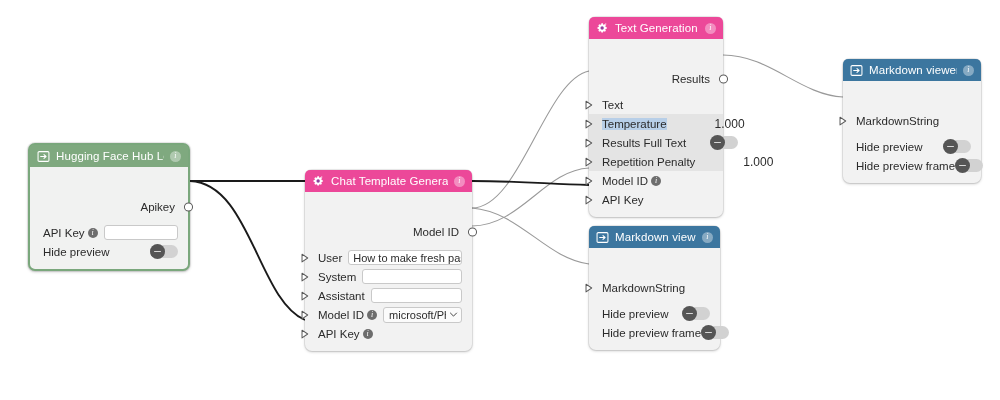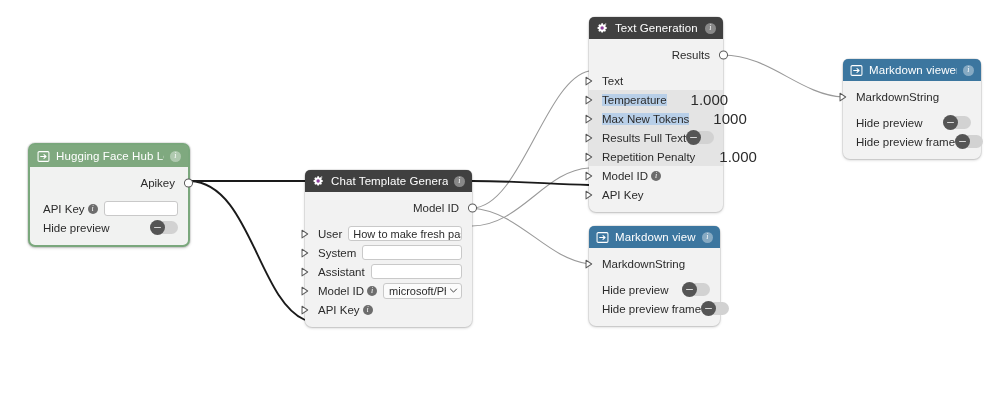--- a/index.html
+++ b/index.html
@@ -26,25 +26,25 @@
   }
   .node.green  { border: 2px solid #7aa77c; background:#f1f2f1; }
   .node-head {
     height: 22px; border-radius: 5px 5px 0 0;
     display: flex; align-items: center; gap: 6px;
     padding: 0 7px 0 7px;
     color: #ffffff; font-size: 11.5px; letter-spacing: .1px;
     position: relative;
   }
   .node.green .node-head { border-radius: 3px 3px 0 0; }
-  .head-purple { background: #404040; }
+  .head-purple { background: #ec4899; }
   .head-green  { background: #7fa97f; }
   .head-blue   { background: #3c769f; }
   .head-title { flex: 1; white-space: nowrap; overflow: hidden; }
-  .node-body { padding: 6px 0 8px 0; }
+  .node-body { padding: 6px 0 8px 0; margin-top: 24px; }
 
   
   .hicon { width: 13px; height: 13px; display:block; flex:none; }
   .info-badge {
     width: 11px; height: 11px; border-radius: 50%;
     background: rgba(255,255,255,.38);
     display: inline-flex; align-items: center; justify-content: center;
     font-size: 8px; color: #fff; font-style: italic;
     font-family: "Liberation Serif", serif; line-height: 1; flex: none;
   }
@@ -59,24 +59,24 @@
 
   
   .row {
     position: relative;
     display: flex; align-items: center;
     min-height: 19px; padding: 1px 10px 1px 13px;
     font-size: 11.5px; color: #2b2b2b;
     box-sizing: border-box;
   }
   .row.out { justify-content: flex-end; padding-right: 13px; }
-  .row.shade { background: #e4e4e4; }
+  .row.shade { background: #e4e4e4; gap: 24px; }
   .row-label { white-space: nowrap; display:flex; align-items:center; }
   .sel { background: #b8cfe8; }
-  .row-val { margin-left: auto; padding-left: 24px; color: #2b2b2b; font-size: 15px; }
+  .row-val { margin-left: auto; padding-left: 24px; color: #2b2b2b; font-size: 12px; }
   .row-val.fixed { min-width: 38px; text-align: left; }
 
   
   .port-in, .port-out { position: absolute; width: 11px; height: 11px; }
   .port-in  { left: -5.5px; top: 50%; transform: translateY(-50%); }
   .port-out { right: -5.5px; top: 50%; transform: translateY(-50%); }
 
   
   .tfield {
     flex: 1; height: 15px; background: #ffffff;
@@ -261,27 +261,20 @@
       </div>
 
       <div class="row shade">
         <svg class="port-in" viewBox="0 0 12 12">
           <path d="M2.2 1.8 L8.4 6 L2.2 10.2 Z" fill="#fff" stroke="#5a5a5a" stroke-width="1.1" stroke-linejoin="round"></path>
         </svg>
         <span class="row-label sel">Temperature</span>
         <span class="row-val fixed">1.000</span>
       </div>
 
-      <div class="row shade">
-        <svg class="port-in" viewBox="0 0 12 12">
-          <path d="M2.2 1.8 L8.4 6 L2.2 10.2 Z" fill="#fff" stroke="#5a5a5a" stroke-width="1.1" stroke-linejoin="round"></path>
-        </svg>
-        <span class="row-label sel">Max New Tokens</span>
-        <span class="row-val fixed">1000</span>
-      </div>
 
       <div class="row shade">
         <svg class="port-in" viewBox="0 0 12 12">
           <path d="M2.2 1.8 L8.4 6 L2.2 10.2 Z" fill="#fff" stroke="#5a5a5a" stroke-width="1.1" stroke-linejoin="round"></path>
         </svg>
         <span class="row-label">Results Full Text</span>
         <span class="toggle">
             <span class="knob"></span>
           </span>
       </div>

